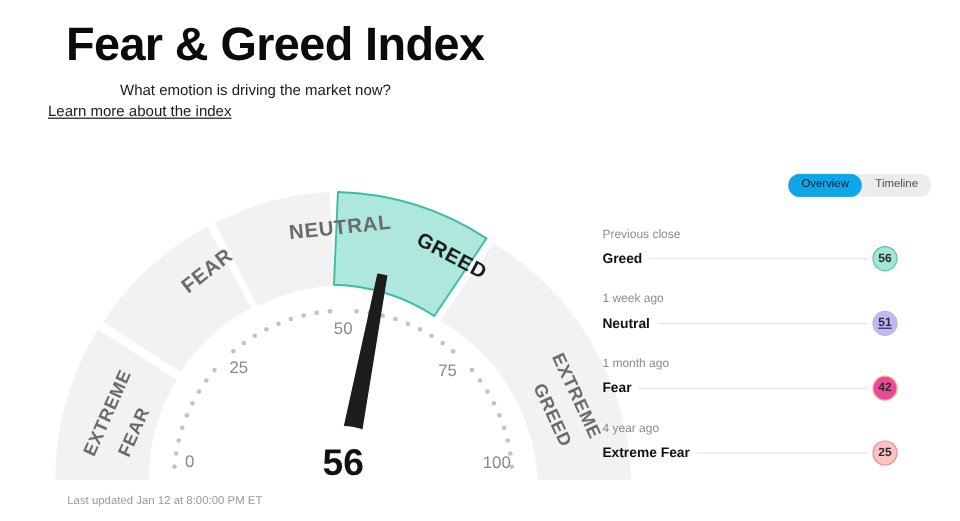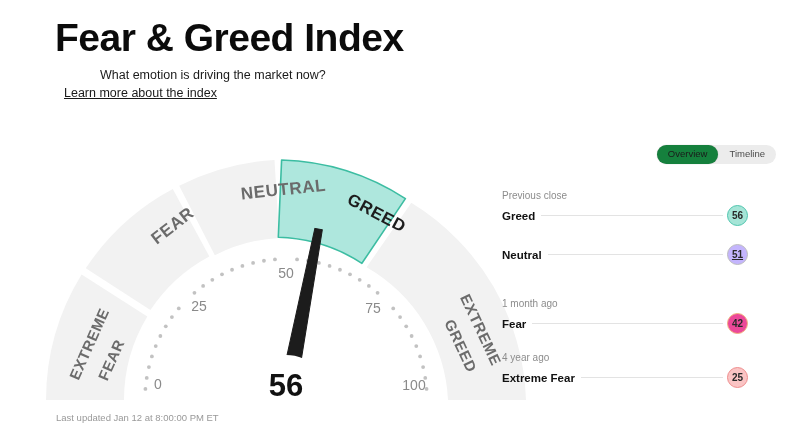--- a/index.html
+++ b/index.html
@@ -31,21 +31,21 @@
   #subtitle {
     position: absolute;
     left: 56px;
     top: 68px;
     font-size: 12.5px;
     color: #1a1a1a;
     margin-left: 44px;
   }
   #learn-more-link {
     position: absolute;
-    left: 64px;
+    left: 40px;
     top: 86px;
     font-size: 12.5px;
     color: #1a1a1a;
     text-decoration: underline;
     cursor: pointer;
   }
 
   
   #view-toggle {
     position: absolute;
@@ -61,21 +61,21 @@
   .toggle-opt {
     font-size: 9.5px;
     color: #4b4b4b;
     padding: 3px 11px 4px 11px;
     border-radius: 10px;
     line-height: 12px;
     cursor: pointer;
     white-space: nowrap;
   }
   .toggle-opt.active {
-    background: #15803d;
+    background: #0ea5e9;
     color: #1a1a1a;
     box-shadow: 0 0 1px rgba(0,0,0,0.35);
   }
 
   
   #gauge-wrap {
     position: absolute;
     left: 36px;
     top: 150px;
     width: 500px;
@@ -260,20 +260,21 @@
 <div id="info-list">
   <div class="info-row">
     <div class="info-period">Previous close</div>
     <div class="info-bottom">
       <div class="info-rating">Greed</div>
       <div class="info-rule"></div>
       <div class="info-badge" style="background: rgb(165, 229, 215); border: 1.4px solid rgb(79, 197, 174);">56</div>
     </div>
   </div>
   <div class="info-row">
+    <div class="info-period">1 week ago</div>
     <div class="info-bottom">
       <div class="info-rating">Neutral</div>
       <div class="info-rule"></div>
       <div class="info-badge" style="background: #c4b5fd; border: 1.4px solid rgb(189, 189, 189); text-decoration: underline;">51</div>
     </div>
   </div>
   <div class="info-row">
     <div class="info-period">1 month ago</div>
     <div class="info-bottom">
       <div class="info-rating">Fear</div>

